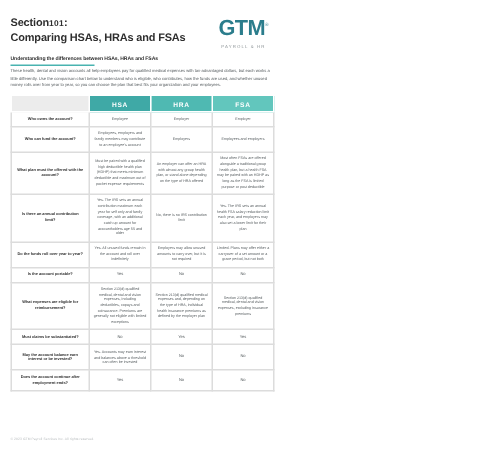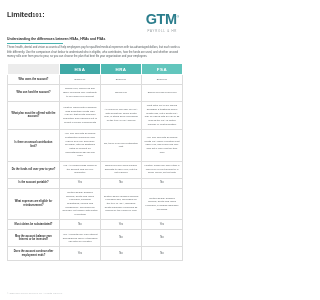--- a/index.html
+++ b/index.html
@@ -170,21 +170,22 @@
     letter-spacing: 0.08px;
   }
 </style>
 </head>
 <body>
 
 <div class="page">
 
   <div class="header">
     <div class="title-block">
-      <div class="title-line"><span>Limited</span><span class="sup">101</span><span>:</span></div>
+      <div class="title-line"><span>Section</span><span class="sup">101</span><span>:</span></div>
+      <div class="title-line">Comparing HSAs, HRAs and FSAs</div>
     </div>
     <div class="logo-block">
       <div class="logo-mark"><span>GTM</span><span class="tm">®</span></div>
       <div class="logo-sub">PAYROLL &amp; HR</div>
     </div>
   </div>
 
   <div class="intro">
     <div class="intro-heading">Understanding the differences between HSAs, HRAs and FSAs</div>
     <div class="intro-rule"></div>

